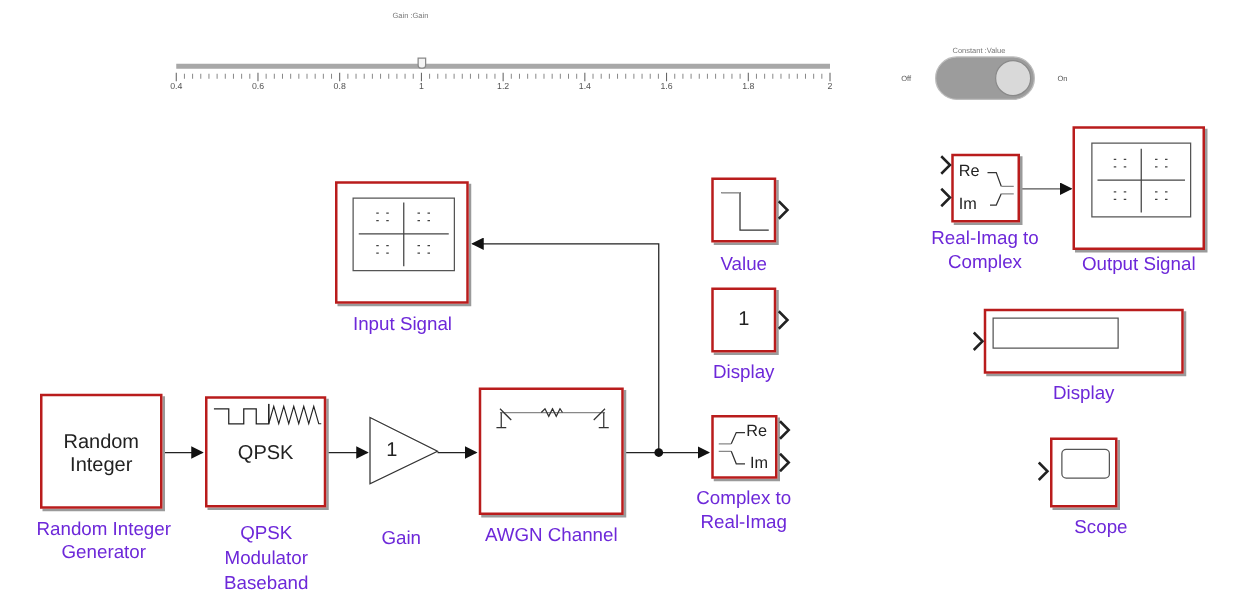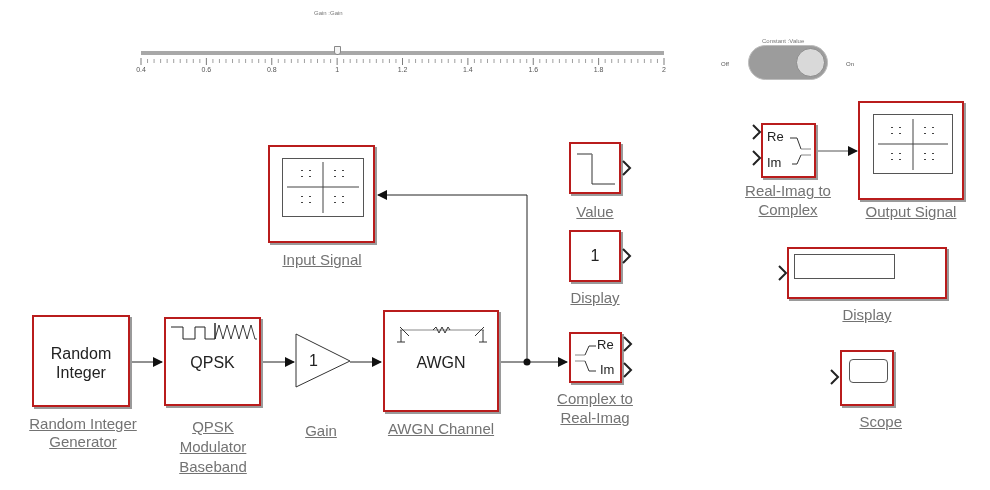--- a/index.html
+++ b/index.html
@@ -1,21 +1,21 @@
 <!DOCTYPE html>
 <html><head>
 <meta charset="utf-8">
 <style>
   html, body { margin: 0; padding: 0; background: #ffffff; }
   body { width: 990px; height: 490px; position: relative; overflow: hidden;
          font-family: "Liberation Sans", sans-serif; color: #222; }
   .abs { position: absolute; }
   .blk { position: absolute; background: #fff; border: 2px solid #b91c1c;
          box-shadow: 2px 2px 0 #9a9a9a; box-sizing: border-box; }
-  .lbl { position: absolute; text-align: center; font-size: 15px; line-height: 18px; color: #737373; white-space: nowrap; text-decoration: underline; }
+  .lbl { position: absolute; text-align: center; font-size: 15px; line-height: 18px; color: #6d28d9; white-space: nowrap; }
   .inner-txt { position: absolute; width: 100%; text-align: center; font-size: 16px; color: #222; }
   svg.wires { position: absolute; left: 0; top: 0; }
   .small { font-size: 6px; color: #777; }
   .tick-lbl { position: absolute; font-size: 7px; color: #555; transform: translateX(-50%); top: 66px; }
 </style>
 </head>
 <body>
 
 <div class="abs small" style="left:314px; top:10px;">Gain :Gain</div>
 <div class="abs" style="left:141px; top:51px; width:523px; height:4px; background:#a8a8a8;"></div>
@@ -165,21 +165,20 @@
   <svg style="position:absolute; left:12px; top:14px;" width="92" height="22">
     <line x1="3" y1="4" x2="87" y2="4" stroke="#888" stroke-width="1"></line>
     <polyline points="36,4 39,1 42,7 45,1 48,7 51,1 53,4" fill="none" stroke="#333" stroke-width="1"></polyline>
     <line x1="3" y1="1" x2="12" y2="10" stroke="#333" stroke-width="1"></line>
     <line x1="4" y1="4" x2="4" y2="16" stroke="#333" stroke-width="1"></line>
     <line x1="0" y1="16" x2="8" y2="16" stroke="#333" stroke-width="1"></line>
     <line x1="87" y1="1" x2="78" y2="10" stroke="#333" stroke-width="1"></line>
     <line x1="86" y1="4" x2="86" y2="16" stroke="#333" stroke-width="1"></line>
     <line x1="82" y1="16" x2="90" y2="16" stroke="#333" stroke-width="1"></line>
   </svg>
-  <div class="inner-txt" style="top:42px;">AWGN</div>
 </div>
 <div class="lbl" style="left:371px; top:420px; width:140px;">AWGN Channel</div>
 
 <div class="blk" style="left:268px; top:145px; width:107px; height:98px;">
   <div style="position:absolute; left:12px; top:11px; width:82px; height:59px; border:1px solid #555; box-sizing:border-box;">
     <svg width="80" height="57">
       <line x1="4" y1="28" x2="76" y2="28" stroke="#444" stroke-width="1"></line>
       <line x1="40" y1="3" x2="40" y2="54" stroke="#444" stroke-width="1"></line>
       <g fill="#444">
         <rect x="18" y="11" width="2" height="1"></rect>

